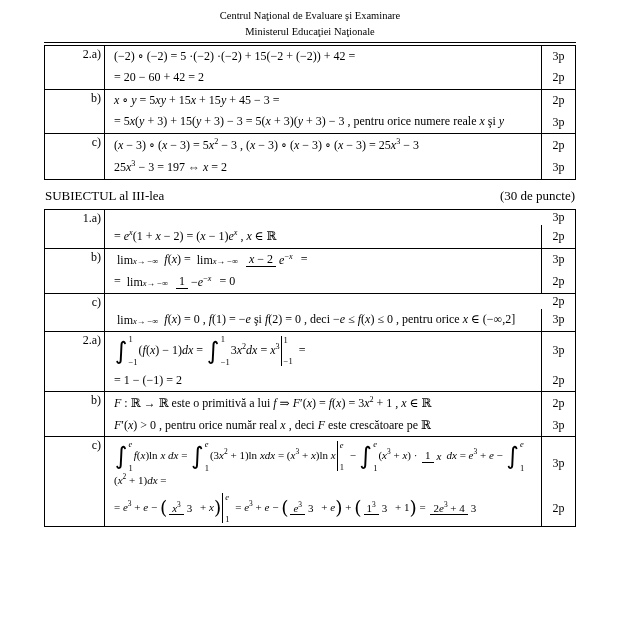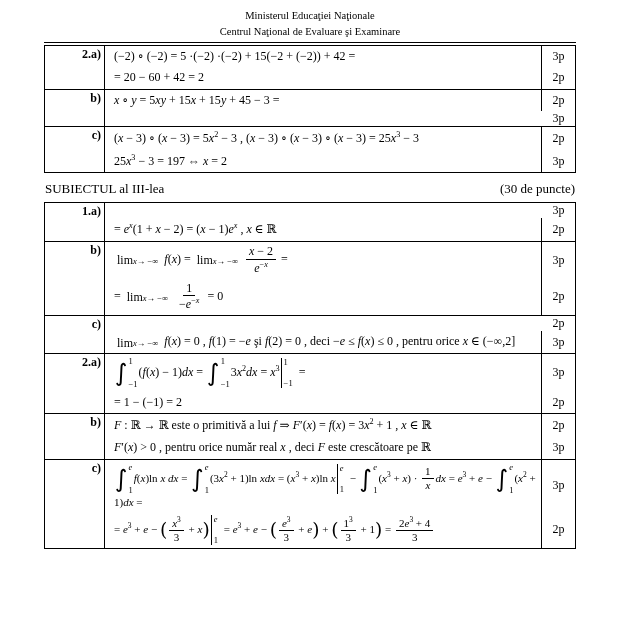--- a/index.html
+++ b/index.html
@@ -5,21 +5,21 @@
   html,body{margin:0;padding:0;background:#ffffff;}
   body{width:619px;height:642px;position:relative;overflow:hidden;
        font-family:"Liberation Serif","DejaVu Serif",serif;color:#000;}
   .page{position:absolute;left:44px;top:8px;width:532px;}
   .doc-header{text-align:center;font-size:10.5px;line-height:1.5;}
   .hrule{border-bottom:1.5px solid #000;margin:2px 0 2px 0;}
   .tbl{border:1.5px solid #000;}
   .trow{display:grid;grid-template-columns:60px 1fr 33px;}
   .tbl .trow + .trow{border-top:1px solid #000;}
   .lab{grid-column:1;grid-row:1 / span 2;border-right:1px solid #000;
-       text-align:right;padding:1px 3px 0 0;font-weight:bold;font-size:12px;}
+       text-align:right;padding:1px 3px 0 0;font-weight:normal;font-size:12px;}
   .line{grid-column:2;border-right:1px solid #000;padding:3px 4px 3px 9px;
         font-size:12px;line-height:1.3;}
   .pt{grid-column:3;display:flex;align-items:center;justify-content:center;
       font-weight:normal;font-size:12px;}
   .sect{display:flex;justify-content:space-between;font-weight:normal;
         font-size:13px;margin:8px 1px 5px 1px;}
   .tbl2 .trow:last-child .line{font-size:11px;}
   
   .line i{font-family:"Liberation Serif","DejaVu Serif",serif;}
   .line sup{font-size:0.68em;}
@@ -27,50 +27,51 @@
        vertical-align:middle;line-height:1;margin:0 3px;}
   .lim .lu{font-size:8.5px;margin-top:2px;line-height:1;}
   .bint{display:inline-flex;align-items:center;vertical-align:middle;
         height:32px;margin:0 1px;}
   .isym{font-size:24px;line-height:1;font-family:"DejaVu Sans",sans-serif;}
   .ilim{display:inline-flex;flex-direction:column;justify-content:space-between;
         height:32px;font-size:8.5px;line-height:1;padding-left:1px;}
   .ebar{display:inline-flex;flex-direction:column;justify-content:space-between;
         vertical-align:middle;border-left:1px solid #000;height:30px;
         font-size:8.5px;line-height:1;padding-left:2px;margin:0 3px 0 1px;}
-  .frac{display:inline-flex;flex-direction:column;align-items:center;
+  .frac{display:inline-flex;flex-direction:row;align-items:center;
         vertical-align:middle;line-height:1.15;margin:0 2px;}
   .frac .fn{border-bottom:1px solid #000;padding:0 3px;}
   .frac .fd{padding:0 3px;}
   .bp{font-size:170%;line-height:0;vertical-align:middle;
       font-family:"DejaVu Serif",serif;}
 </style>
 </head>
 <body>
 
 <div class="page">
 
   <div class="doc-header">
+    <div>Centrul Naţional de Evaluare şi Examinare</div>
     <div>Ministerul Educaţiei Naţionale</div>
-    <div>Centrul Naţional de Evaluare şi Examinare</div>
   </div>
   <div class="hrule"></div>
 
   <div class="tbl tbl1">
     <div class="trow">
       <div class="lab">2.a)</div>
       <div class="line">(−2) ∘ (−2) = 5 ·(−2) ·(−2) + 15(−2 + (−2)) + 42 =</div>
       <div class="pt">3p</div>
       <div class="line">= 20 − 60 + 42 = 2</div>
       <div class="pt">2p</div>
     </div>
     <div class="trow">
       <div class="lab">b)</div>
       <div class="line"><i>x</i> ∘ <i>y</i> = 5<i>xy</i> + 15<i>x</i> + 15<i>y</i> + 45 − 3 =</div>
       <div class="pt">2p</div>
+      <div class="line">= 5<i>x</i>(<i>y</i> + 3) + 15(<i>y</i> + 3) − 3 = 5(<i>x</i> + 3)(<i>y</i> + 3) − 3 , pentru orice numere reale <i>x</i> şi <i>y</i></div>
       <div class="pt">3p</div>
     </div>
     <div class="trow">
       <div class="lab">c)</div>
       <div class="line">(<i>x</i> − 3) ∘ (<i>x</i> − 3) = 5<i>x</i><sup>2</sup> − 3 ,  (<i>x</i> − 3) ∘ (<i>x</i> − 3) ∘ (<i>x</i> − 3) = 25<i>x</i><sup>3</sup> − 3</div>
       <div class="pt">2p</div>
       <div class="line">25<i>x</i><sup>3</sup> − 3 = 197  ⇔  <i>x</i> = 2</div>
       <div class="pt">3p</div>
     </div>
   </div>

